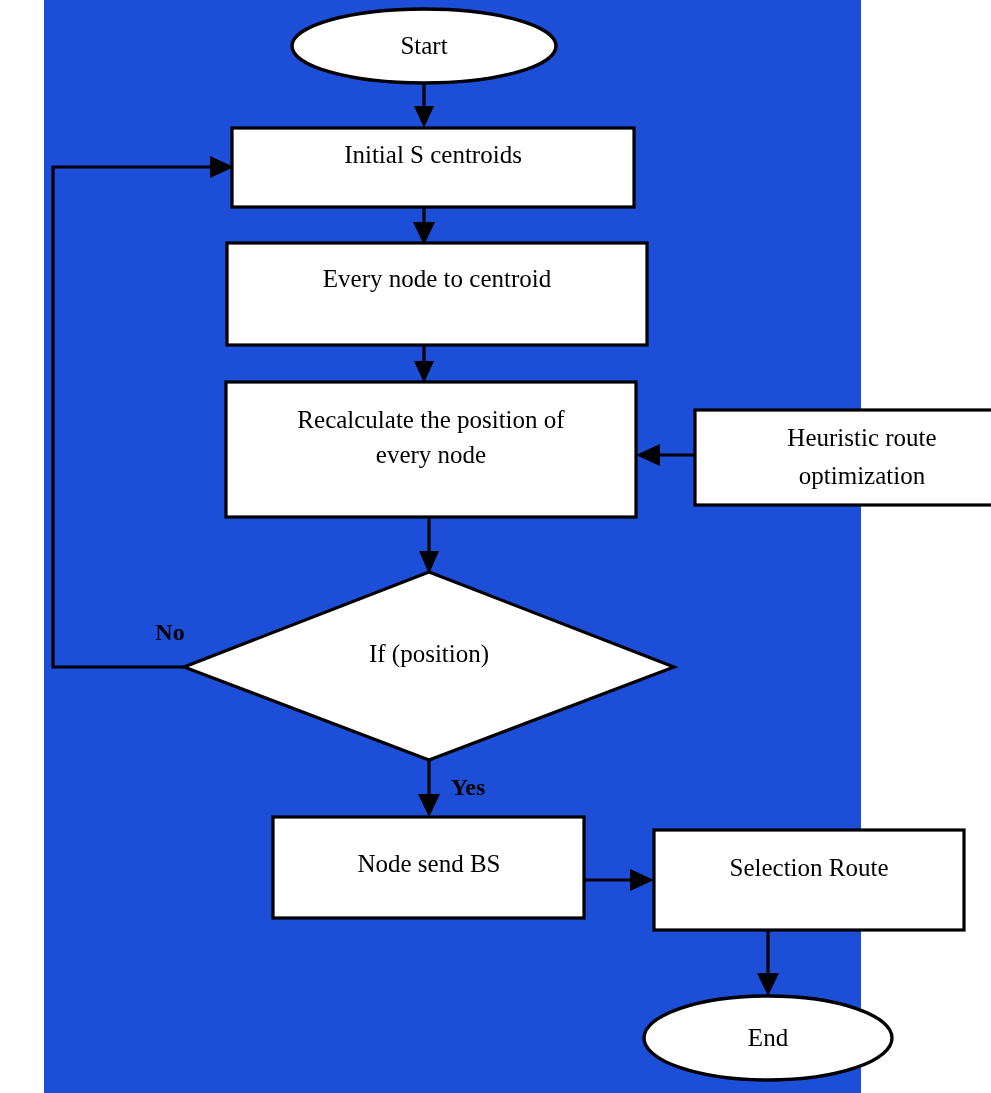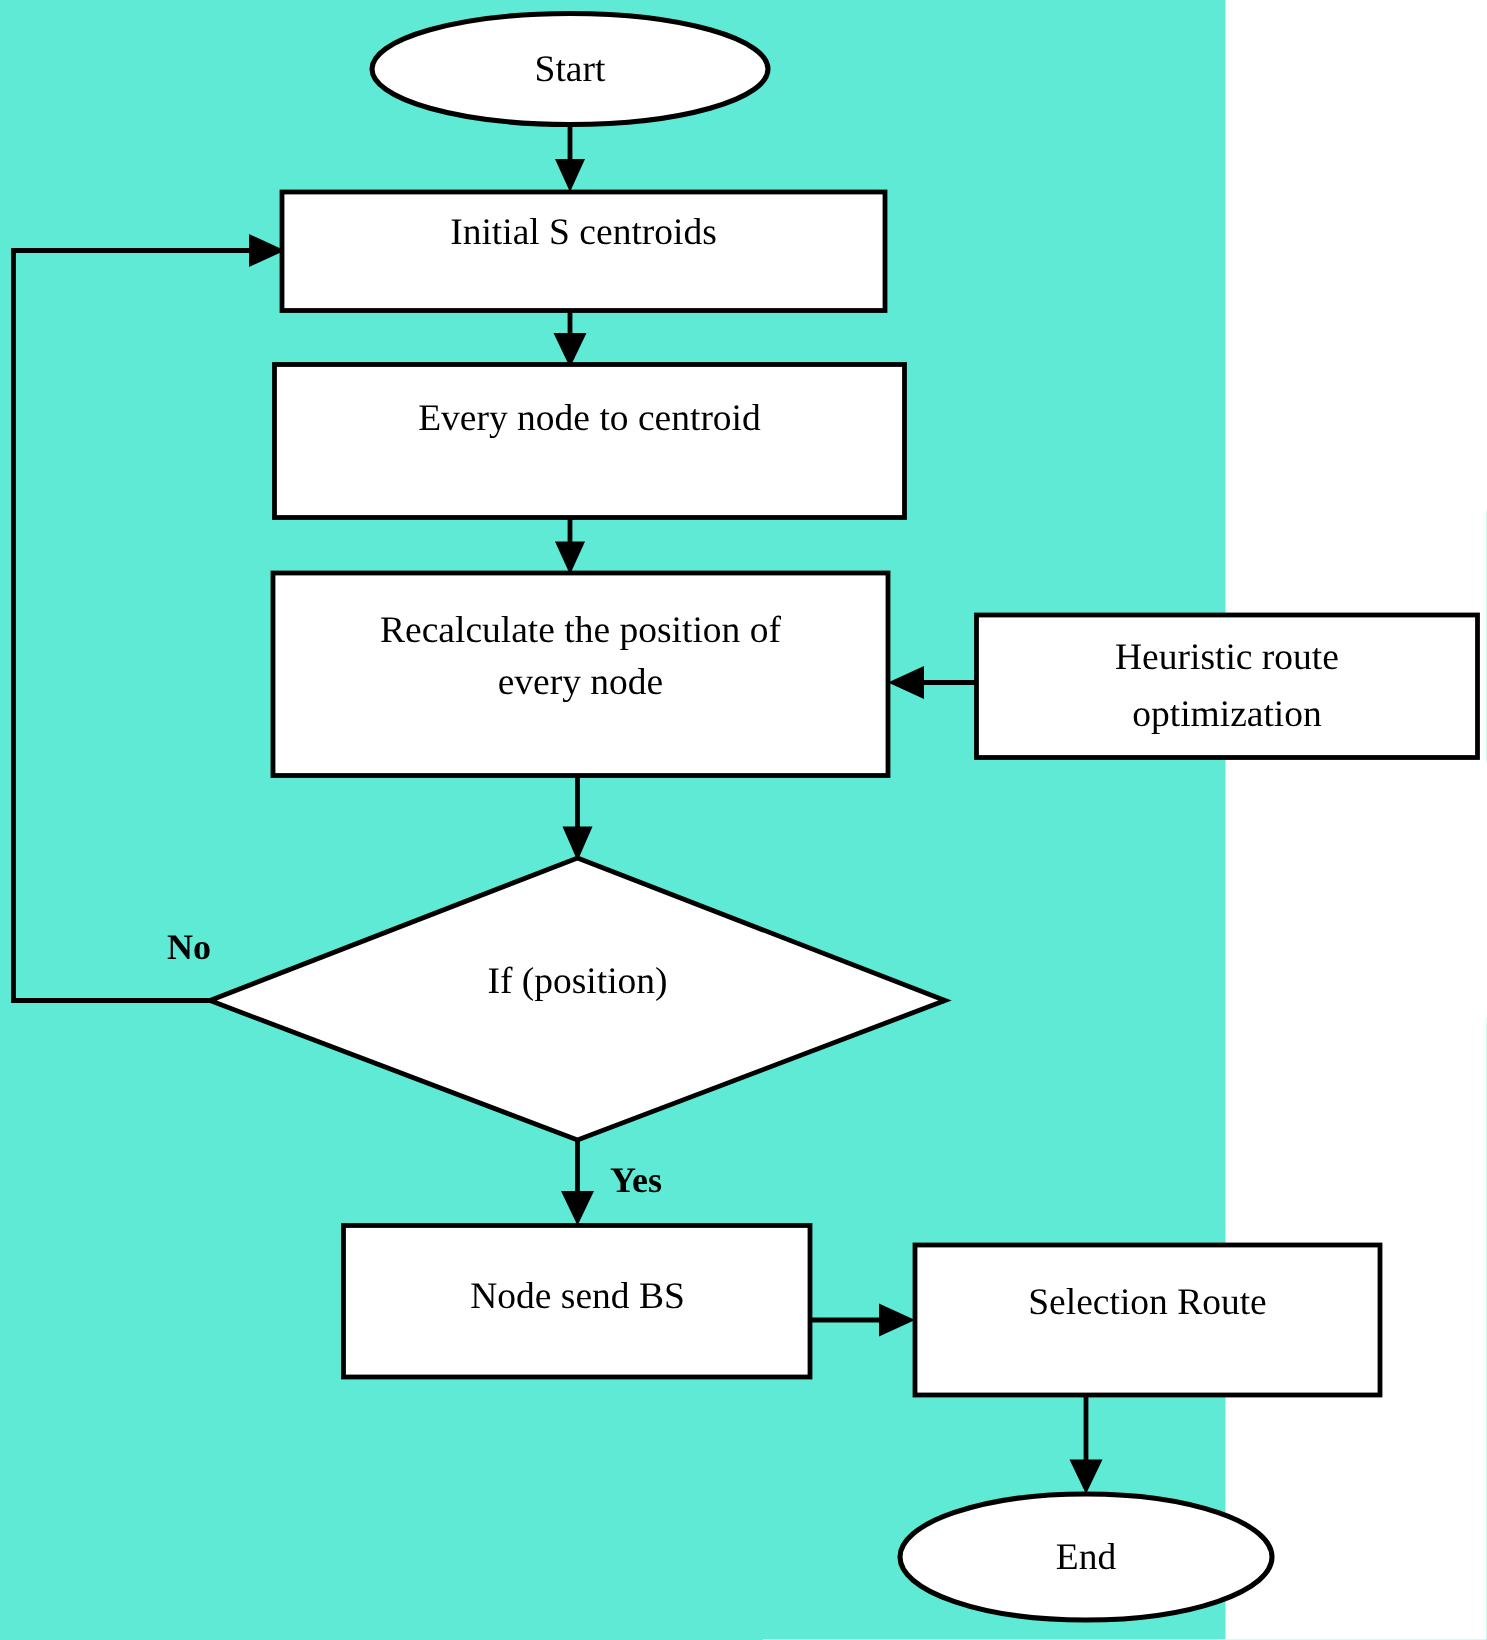--- a/index.html
+++ b/index.html
@@ -10,21 +10,22 @@
   body {
     width: 991px;
     height: 1093px;
     font-family: "Liberation Serif", "DejaVu Serif", serif;
     overflow: hidden;
   }
   #flowchart-root {
     position: relative;
     width: 817px;
     height: 1093px;
-    background: #5eead4;
+    background: #1d4ed8;
+    margin-left: 44px;
   }
   svg.diagram {
     display: block;
     width: 991px;
     height: 1093px;
   }
   .shape-outline {
     fill: #ffffff;
     stroke: #000000;
     stroke-width: 3.2;

